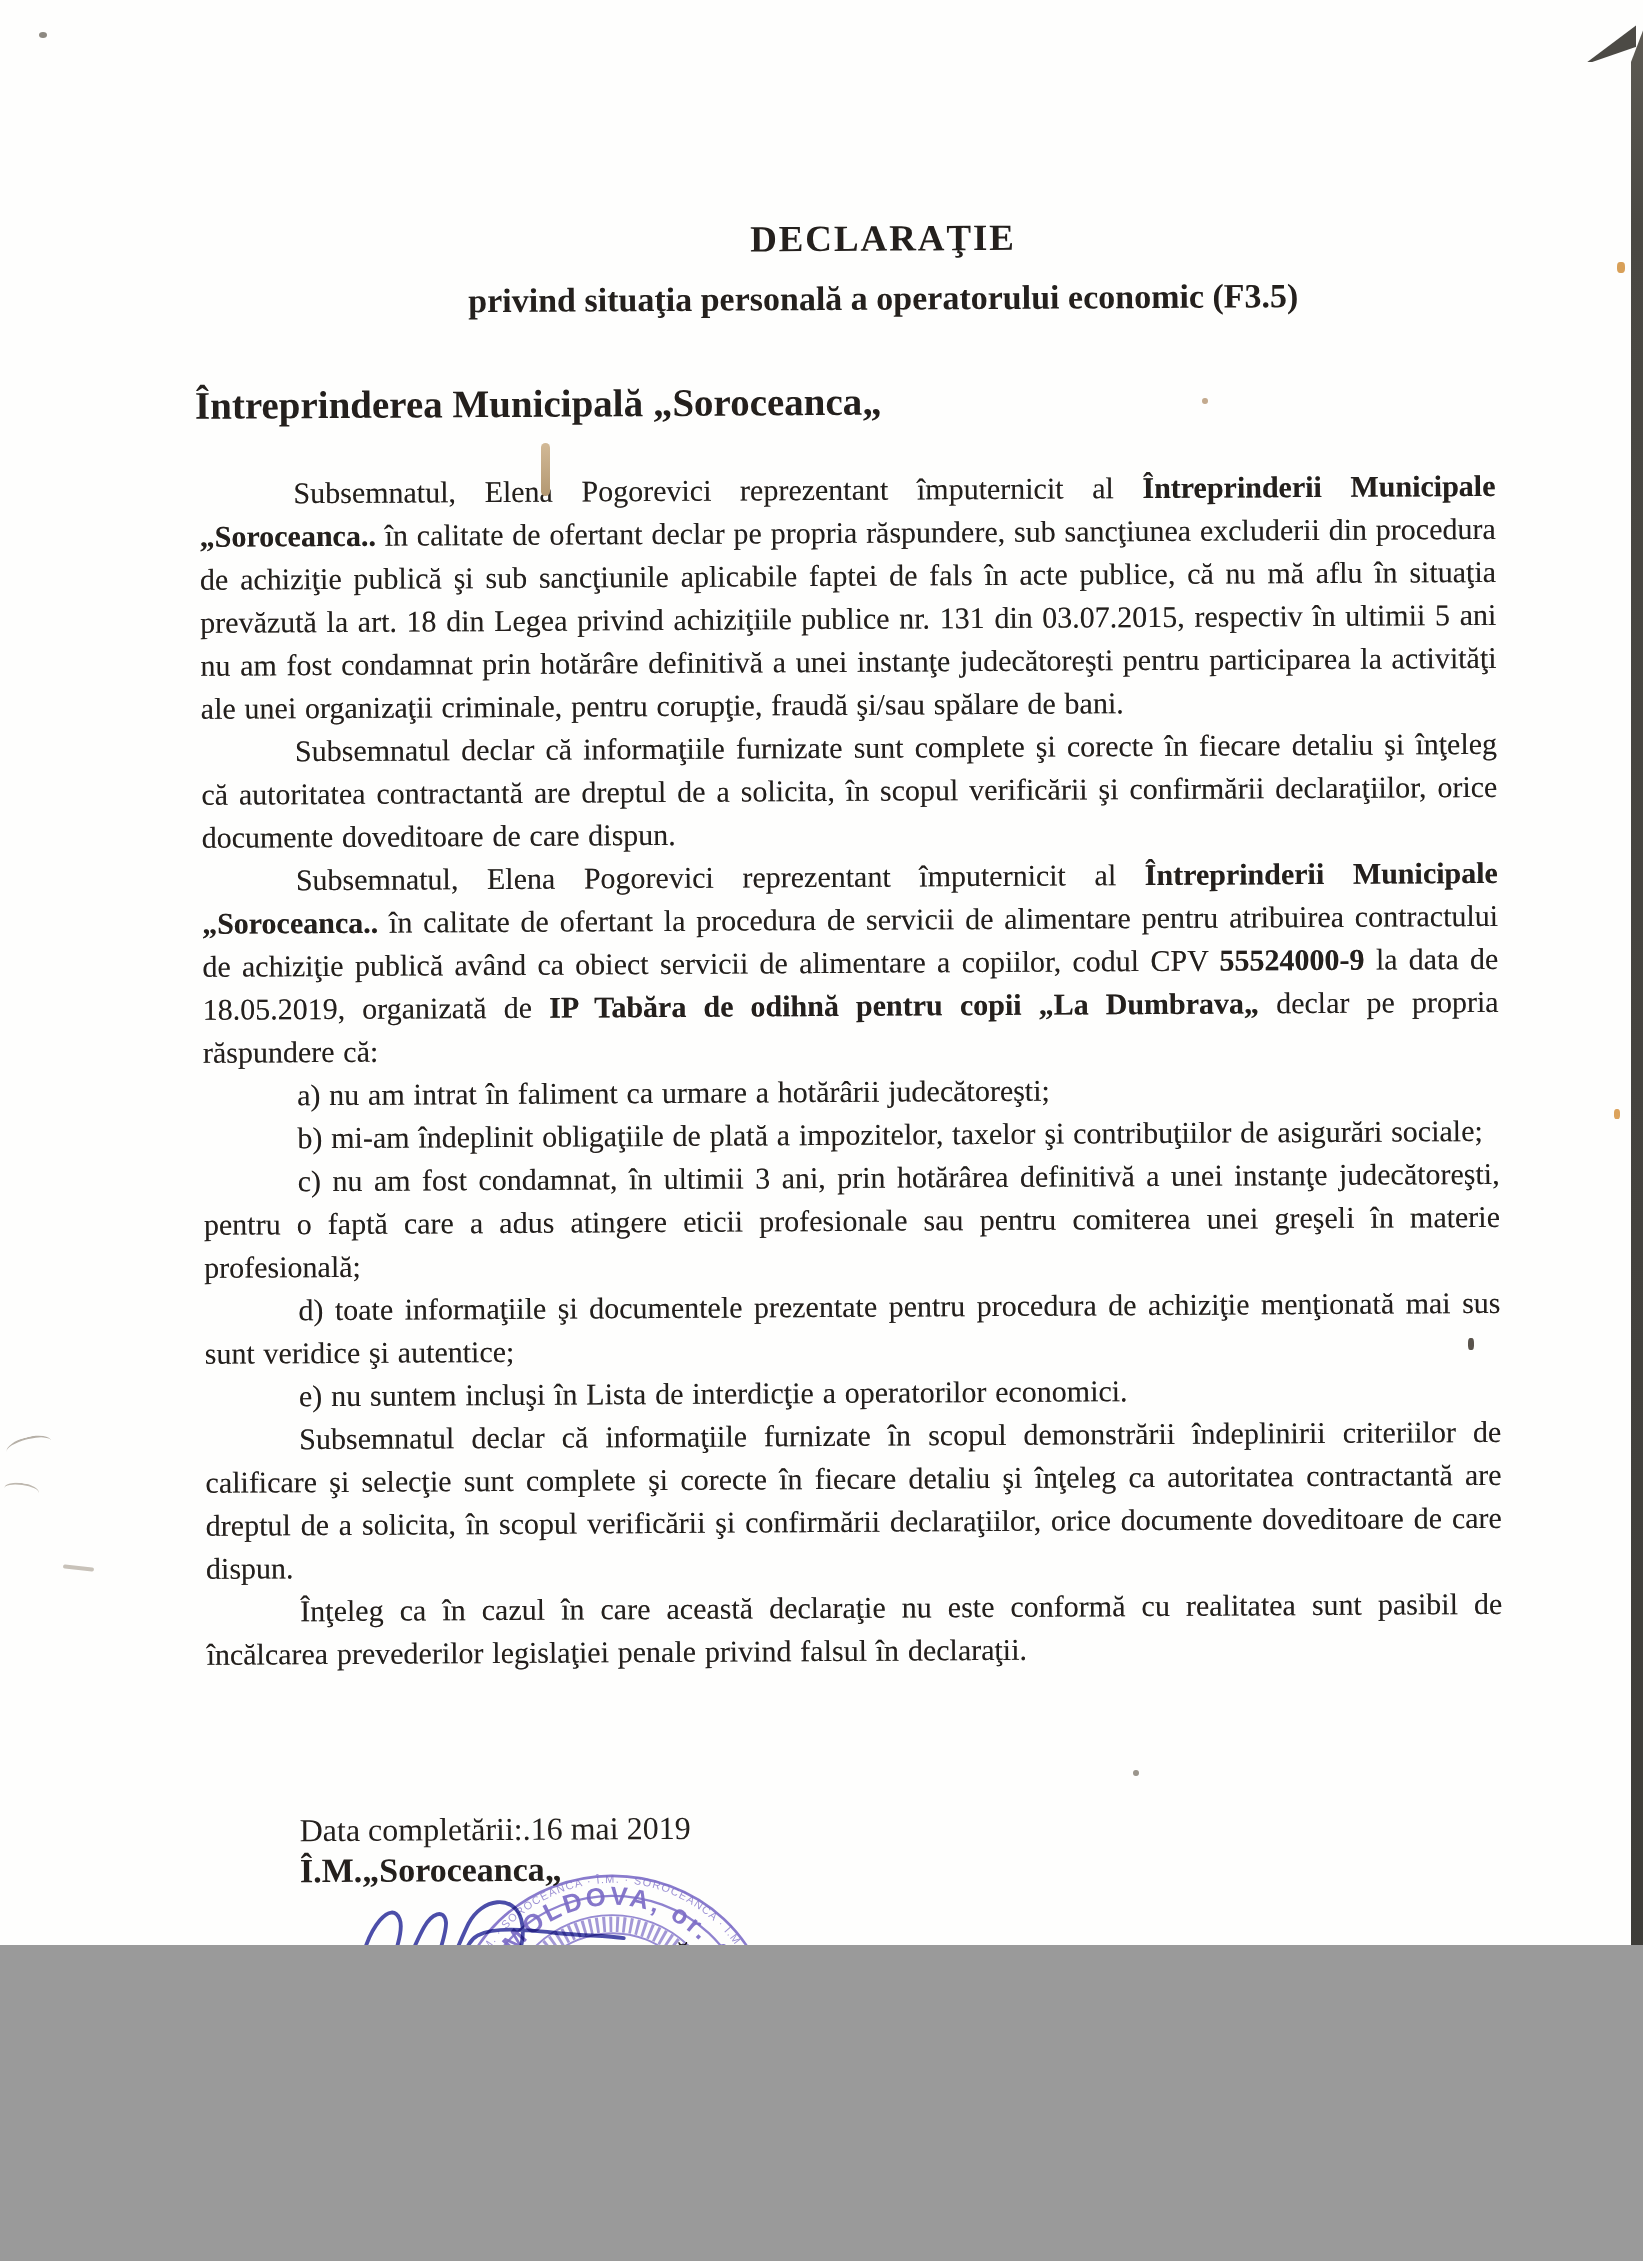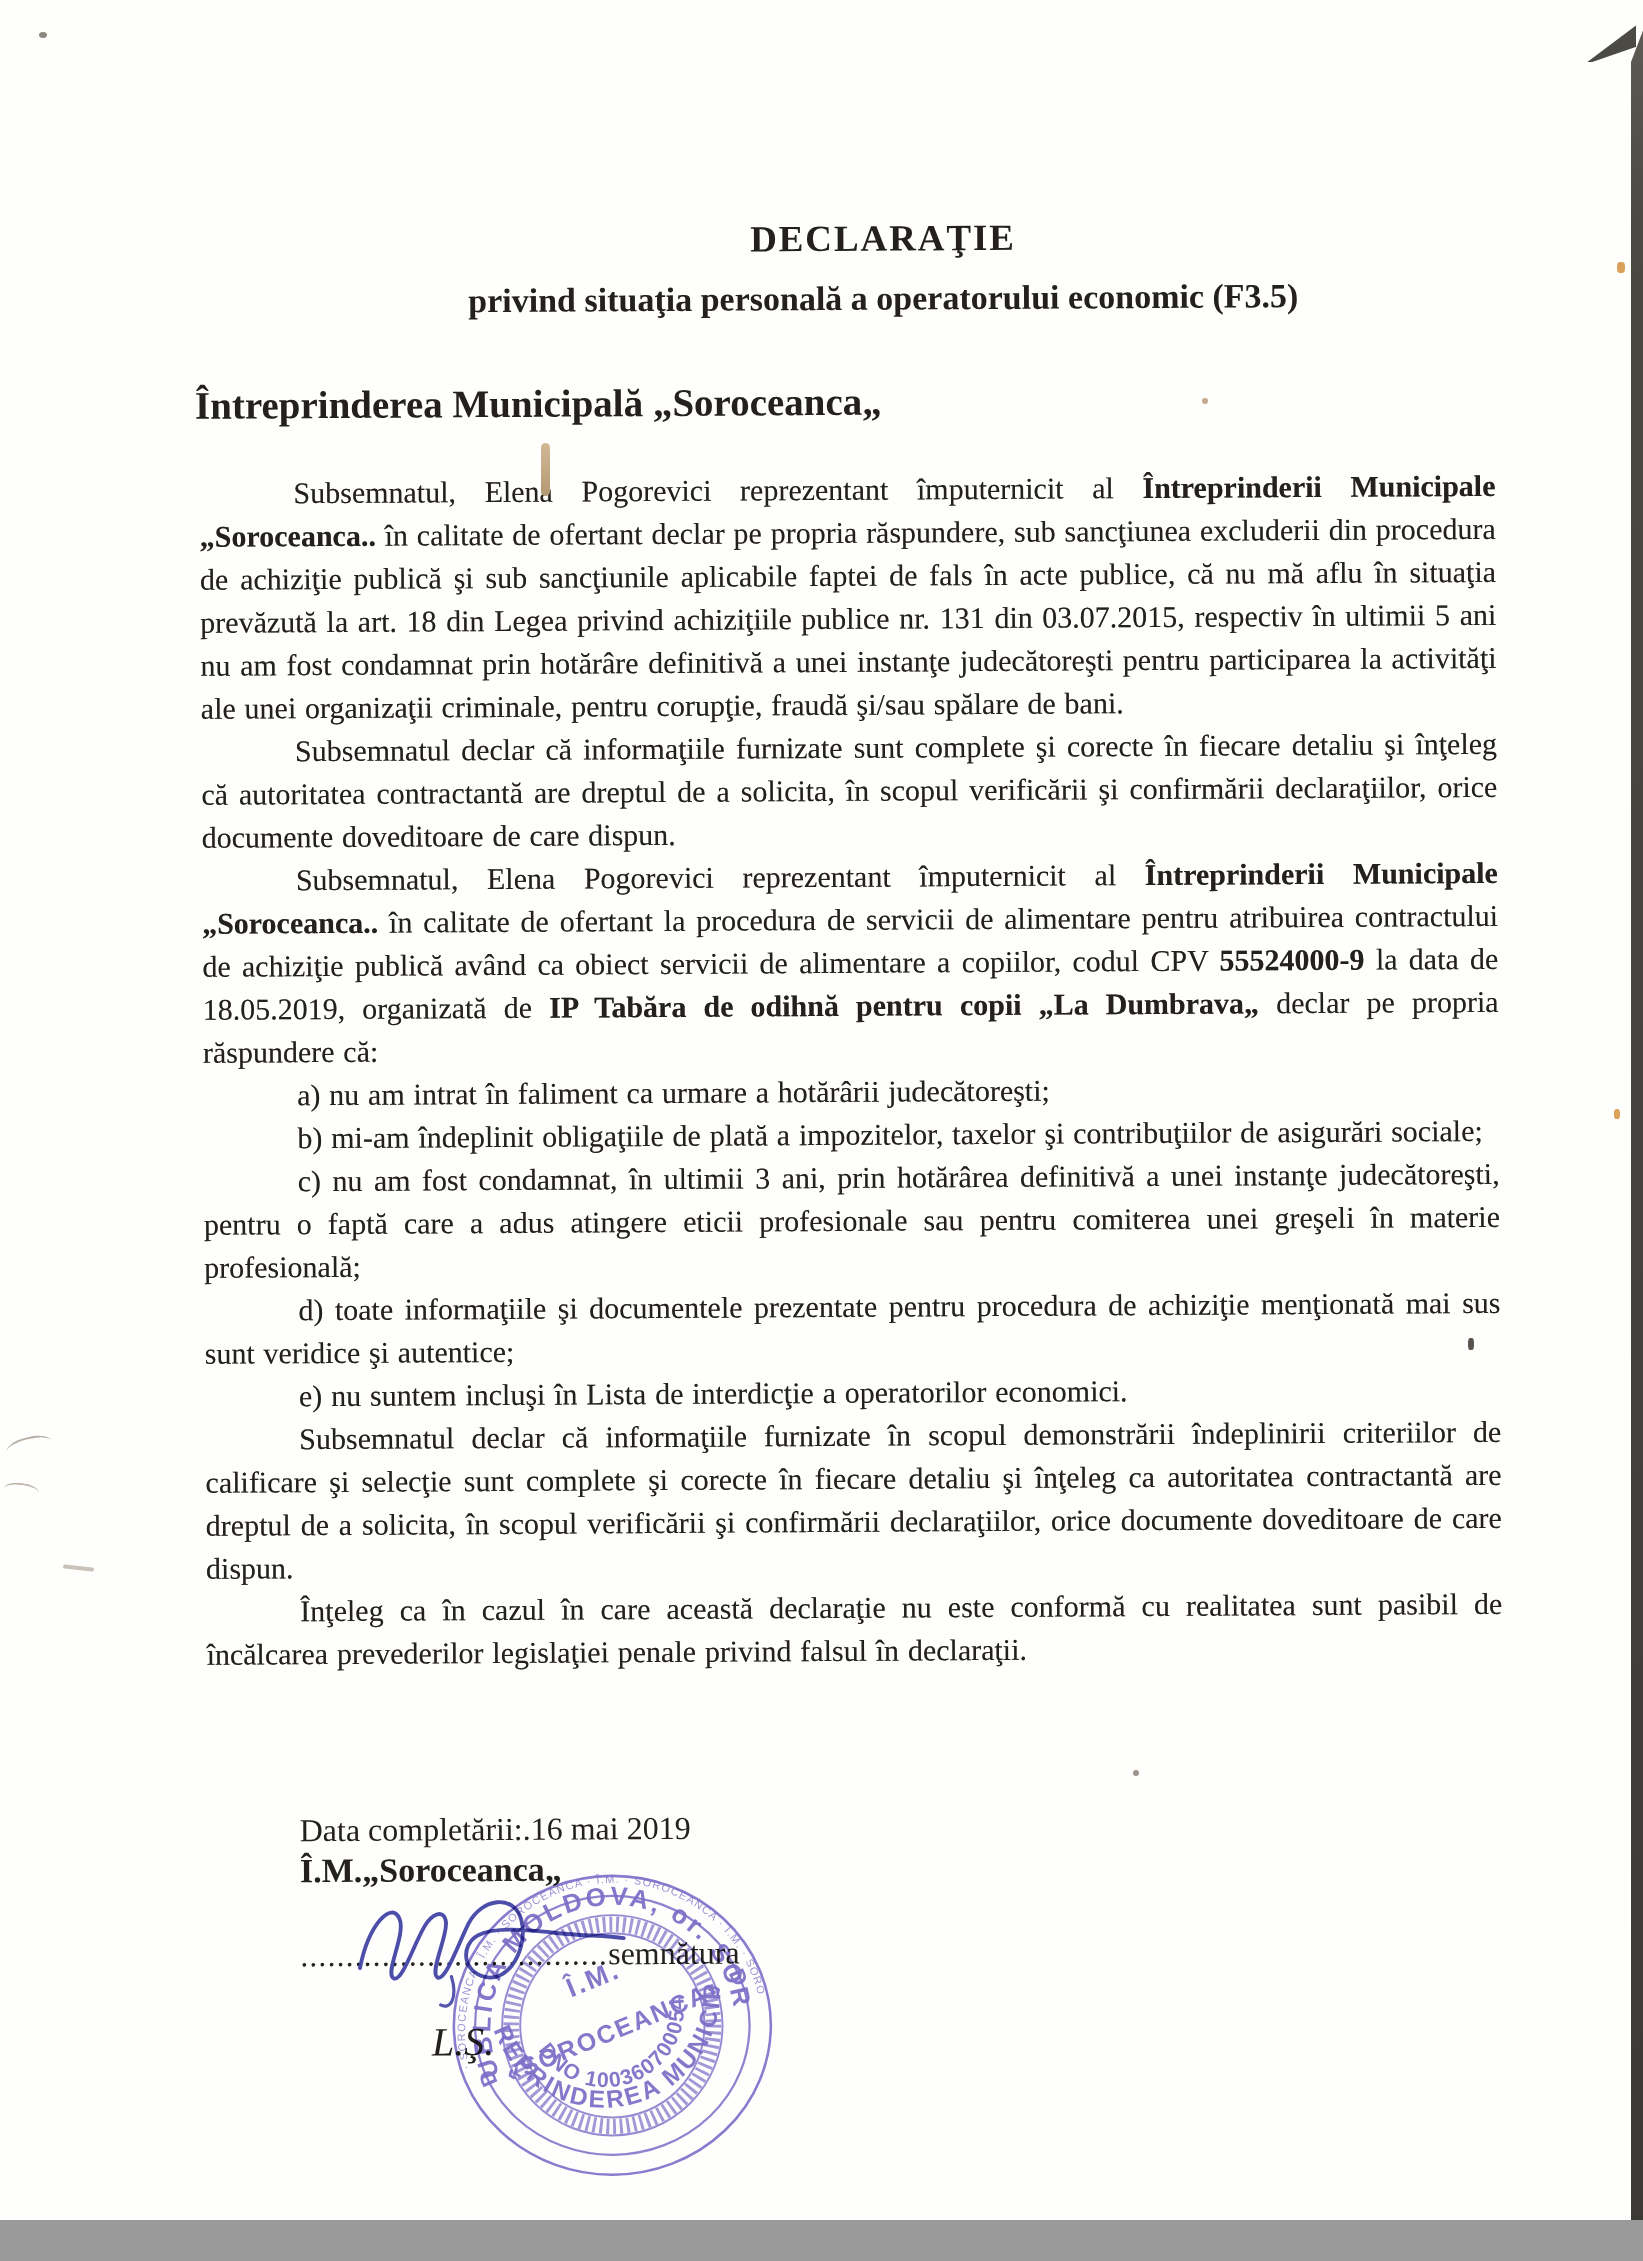--- a/index.html
+++ b/index.html
@@ -1,16 +1,16 @@
 <!DOCTYPE html>
 <html style="font-size:10.3px"><head>
 <meta charset="utf-8">
 <style>
   html,body{margin:0;padding:0;background:#9a9a9a;}
-  .page{position:relative;width:1644px;height:2220px;background:#fefefdFF;background:#fefefd;
+  .page{position:relative;width:1644px;height:1945px;background:#fefefdFF;background:#fefefd;
         overflow:hidden;font-family:"Liberation Serif","DejaVu Serif",serif;color:#24201d;}
   .doc{position:absolute;left:0;top:0;width:1644px;height:2261px;transform:rotate(-0.35deg);transform-origin:50% 40%;}
 
   .heading-block{position:absolute;left:200px;top:0;width:1374px;text-align:center;}
   .title{position:absolute;left:0;top:217px;width:100%;font-size:37px;font-weight:bold;letter-spacing:1.9px;}
   .subtitle{position:absolute;left:0;top:280px;width:100%;font-size:34px;font-weight:bold;}
   .company-heading{position:absolute;left:198px;top:379px;font-size:39px;font-weight:bold;}
 
   .body-text{position:absolute;left:202px;top:468px;width:1296px;font-size:30px;line-height:43px;
              text-align:justify;text-shadow:0 0 0.6px rgba(40,36,32,.45);word-spacing:1.3px;}

